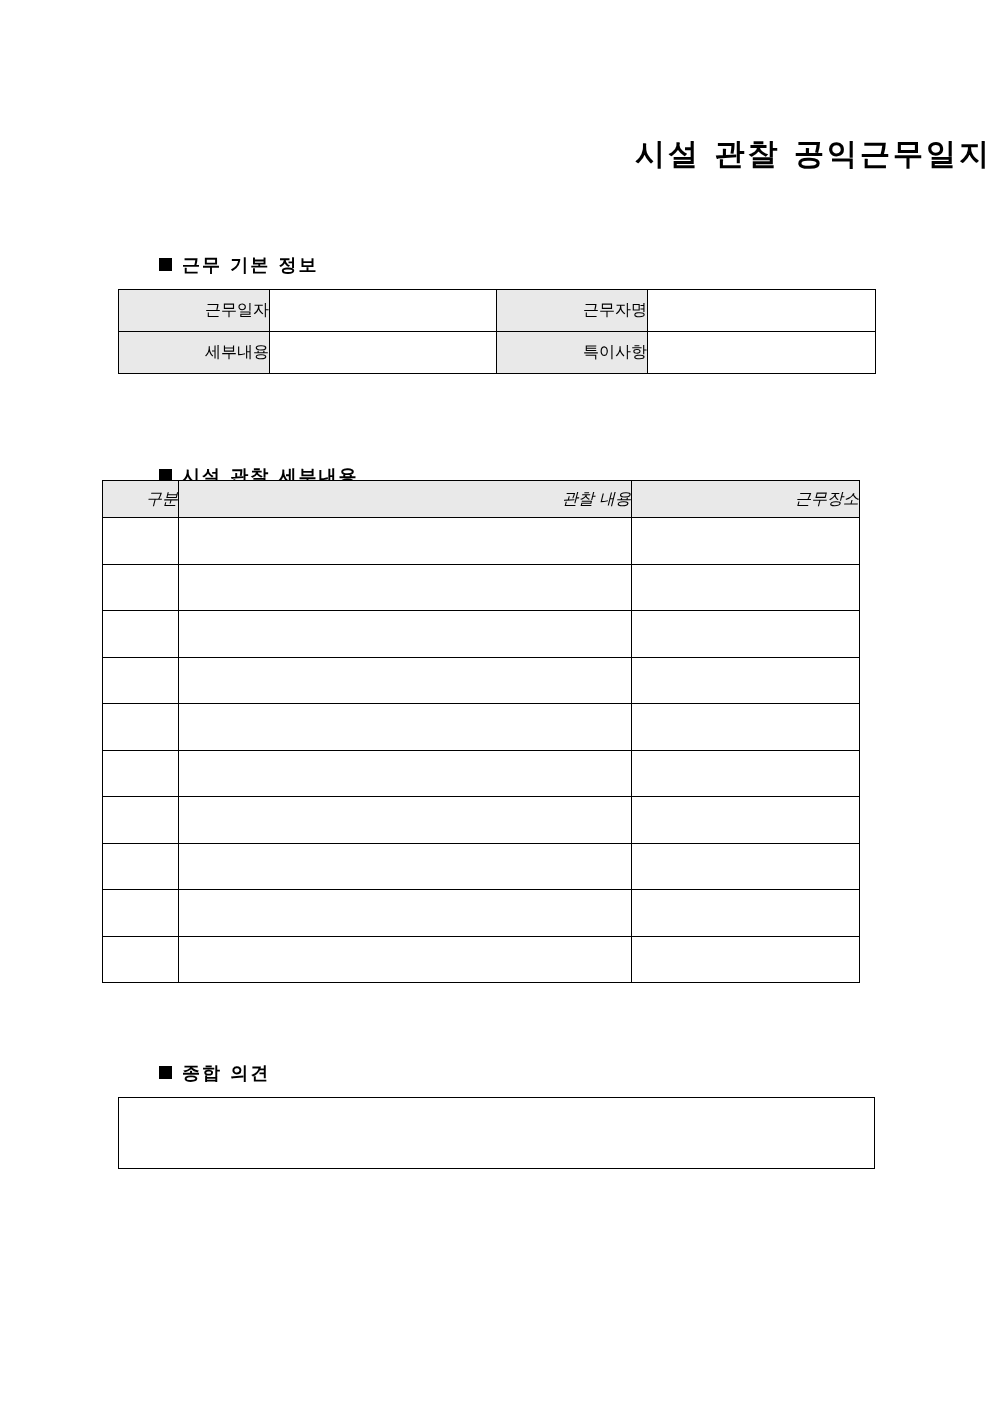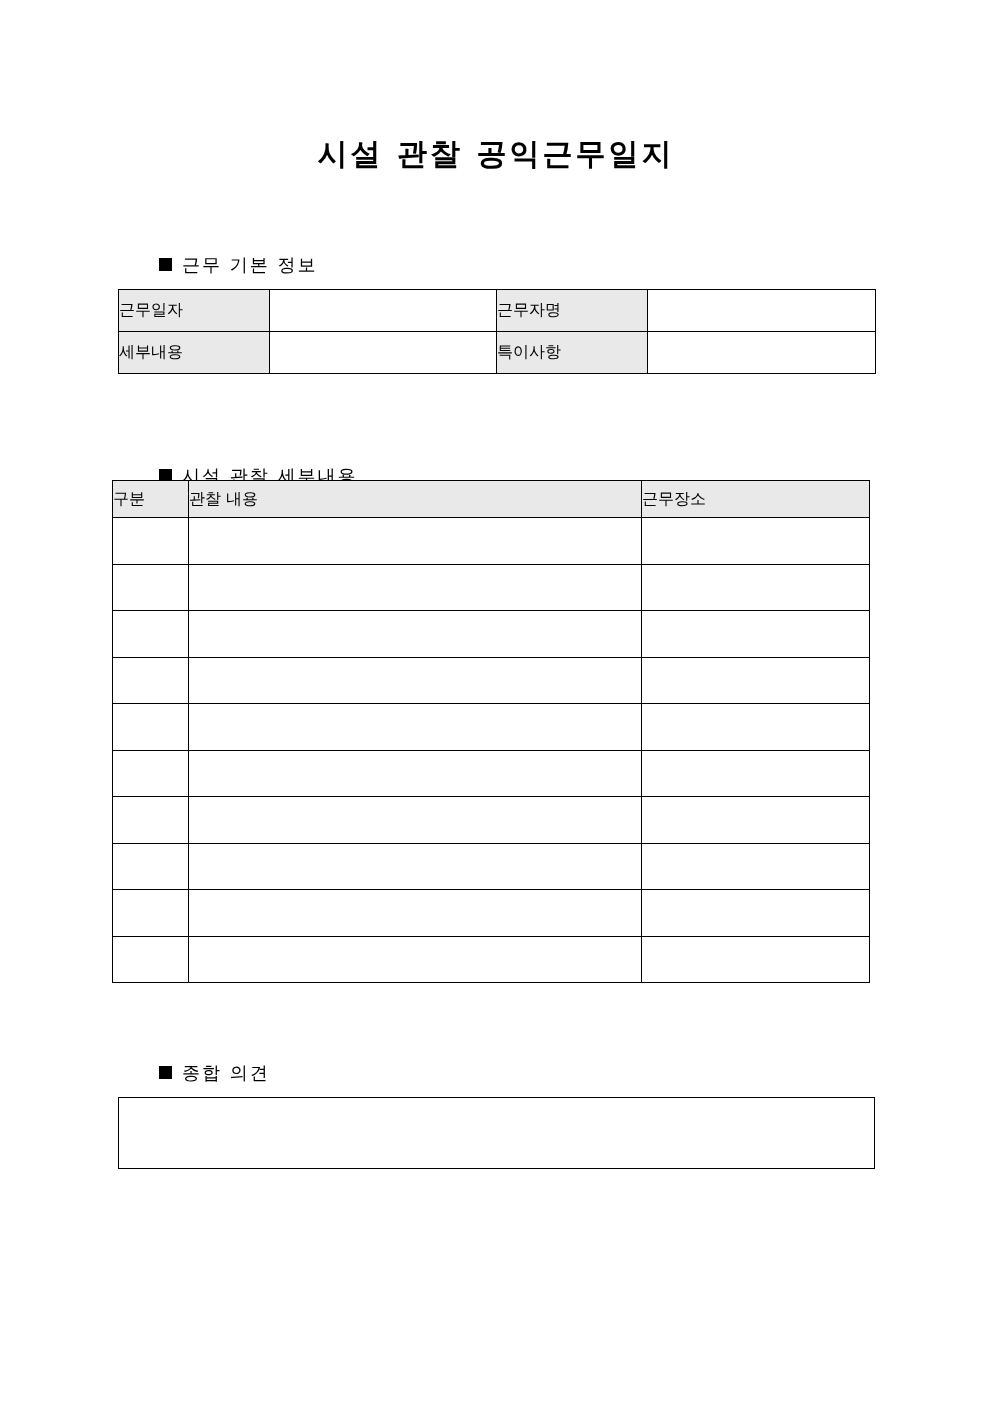--- a/index.html
+++ b/index.html
@@ -1,25 +1,25 @@
 <!DOCTYPE html>
 <html><head>
 <meta charset="utf-8">
 <style>
   html, body { margin: 0; padding: 0; background: #ffffff; }
   body { width: 992px; height: 1403px; position: relative; font-family: "DejaVu Sans", "Liberation Sans", sans-serif; color: #000; }
-  .title { position: absolute; left: 0; width: 992px; top: 134px; text-align: center; font-size: 30px; font-weight: bold; letter-spacing: 3px; }
-  .section-heading { position: absolute; left: 119px; font-size: 18px; font-weight: normal; letter-spacing: 2px; padding-left: 40px; }
+  .title { position: absolute; left: 0; width: 992px; top: 134px; text-align: right; font-size: 30px; font-weight: bold; letter-spacing: 3px; }
+  .section-heading { position: absolute; left: 119px; font-size: 18px; font-weight: bold; letter-spacing: 2px; padding-left: 40px; }
   .section-heading .sq { display: inline-block; width: 13px; height: 13px; background: #000; margin-right: 10px; vertical-align: 0px; }
   table { position: absolute; border-collapse: collapse; table-layout: fixed; }
-  td, th { border: 1.5px solid #000; padding: 0; font-weight: normal; font-size: 16px; text-align: left; vertical-align: middle; }
+  td, th { border: 1.5px solid #000; padding: 0; font-weight: normal; font-size: 16px; text-align: right; vertical-align: middle; }
   .label { background: #e9e9e9; }
   #info { left: 118px; top: 289px; width: 757px; }
   #info td { height: 41px; }
-  #detail { left: 112px; top: 480px; width: 757px; }
+  #detail { left: 102px; top: 480px; width: 757px; font-style: italic; }
   #detail th { height: 36px; background: #e9e9e9; }
   #detail td { height: 45.5px; }
   .opinion { position: absolute; left: 118px; top: 1097px; width: 755px; height: 70px; border: 1.5px solid #000; }
 </style>
 </head>
 <body>
 
 <div class="title">시설 관찰 공익근무일지</div>
 
 <div class="section-heading" style="top:253px;">

